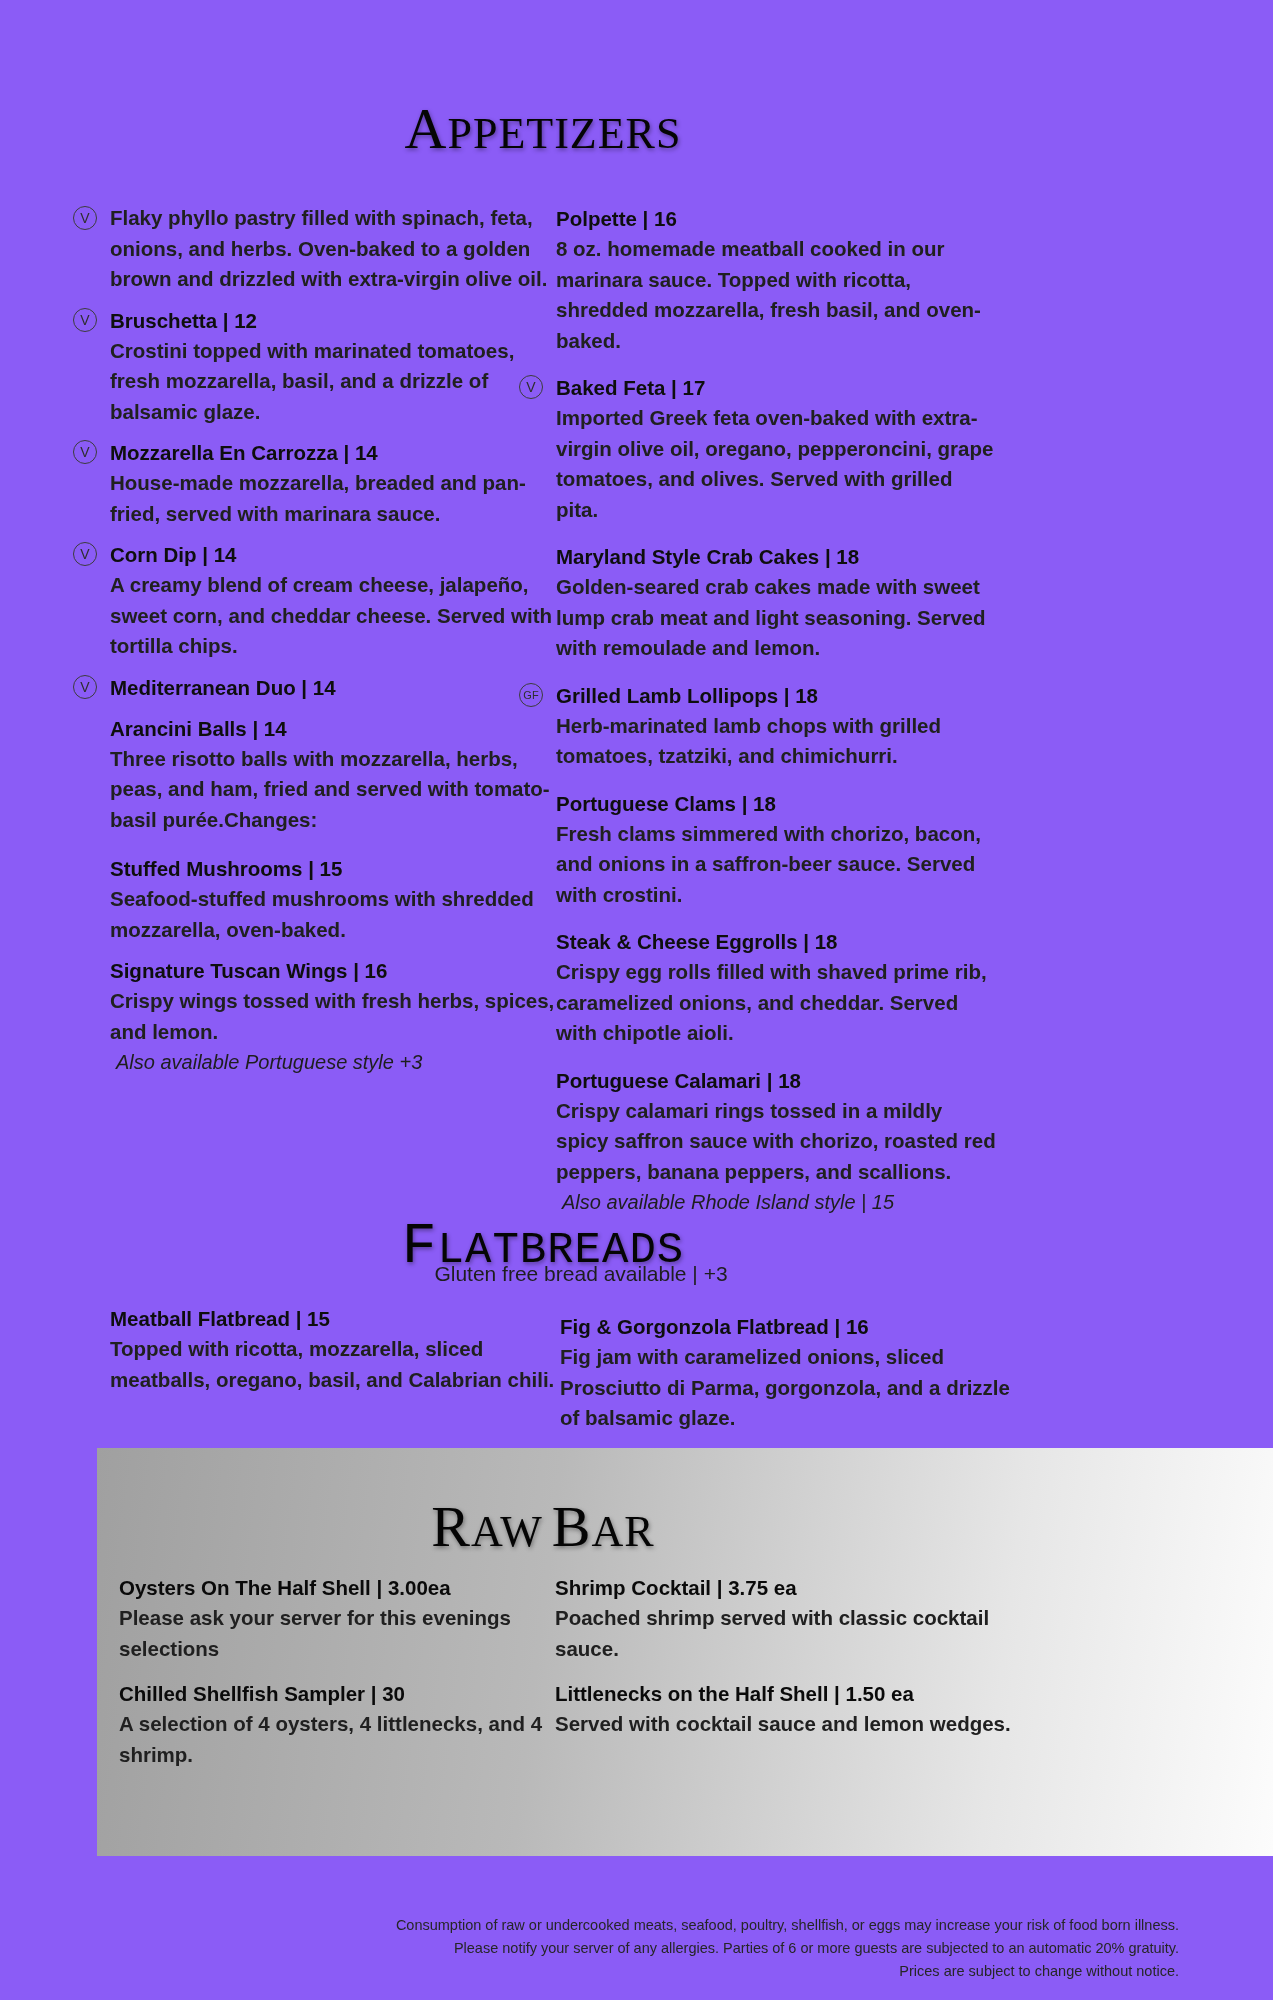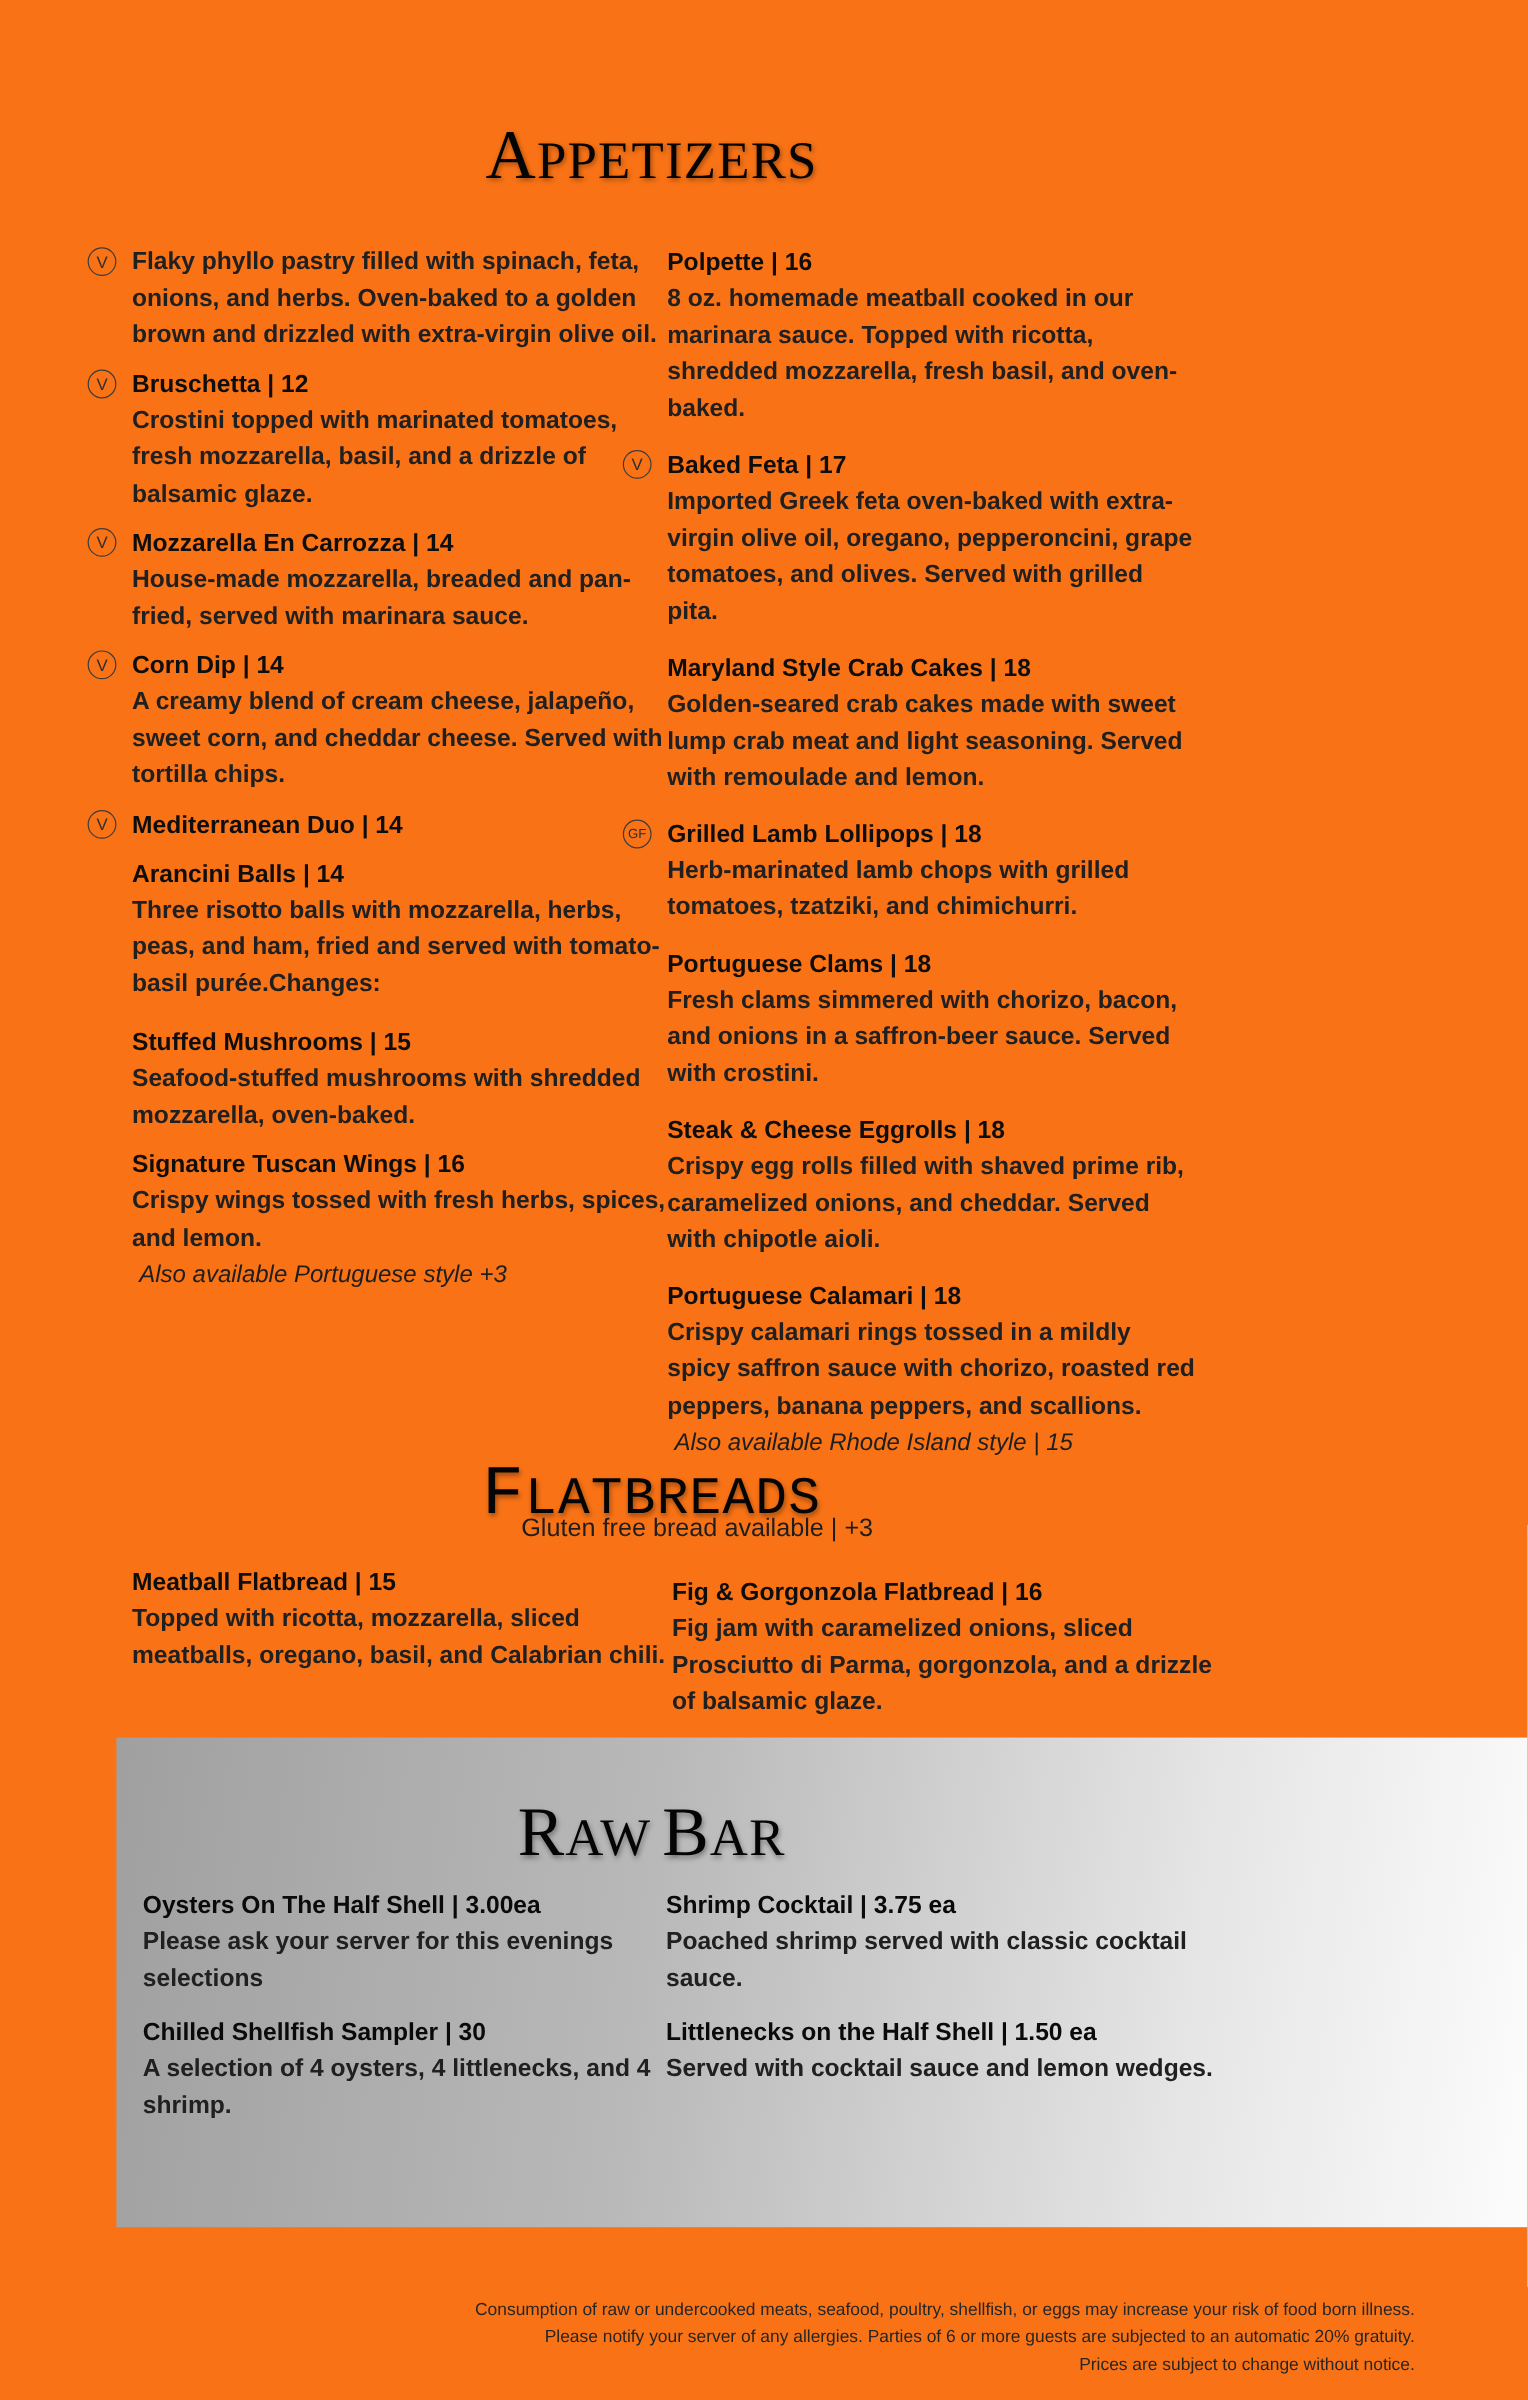--- a/index.html
+++ b/index.html
@@ -1,20 +1,20 @@
 <!DOCTYPE html>
 <html><head>
 <meta charset="utf-8">
 <style>
   html,body { margin:0; padding:0; background:#e9e9e9; }
   .page {
     position:relative;
     width:1273px; height:2000px;
     margin:0 auto;
-    background:#f97316;
+    background:#8b5cf6;
     font-family:"Liberation Sans", sans-serif;
     color:#1c1c1c;
     overflow:hidden;
   }
 
   
   .display-title {
     font-family:"Liberation Serif", serif;
     font-weight:400;
     color:#050505;

